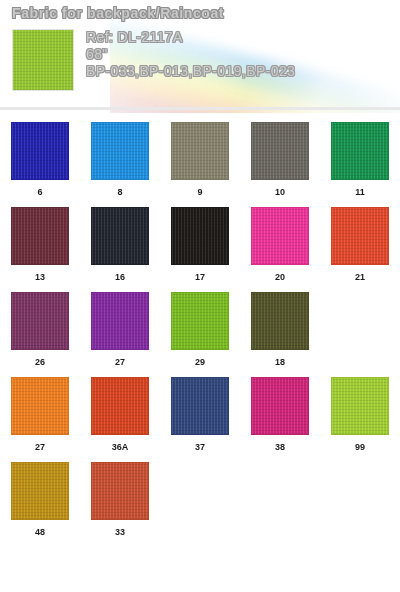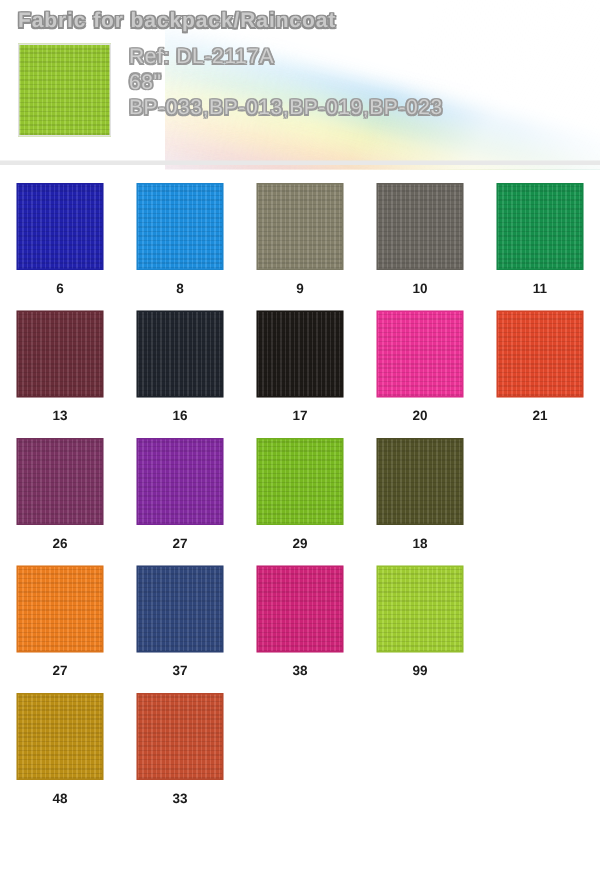--- a/index.html
+++ b/index.html
@@ -291,20 +291,26 @@
       </div>
     </div>
     <div class="swatch-row">
       <div class="swatch-cell">
         <div class="swatch-chip" style="background: rgb(245, 130, 32);">
           <div class="weave"></div>
         </div>
         <div class="swatch-label">27</div>
       </div>
       <div class="swatch-cell">
+        <div class="swatch-chip" style="background: rgb(221, 69, 32);">
+          <div class="weave"></div>
+        </div>
+        <div class="swatch-label">36A</div>
+      </div>
+      <div class="swatch-cell">
         <div class="swatch-chip" style="background: rgb(50, 73, 127);">
           <div class="weave"></div>
         </div>
         <div class="swatch-label">37</div>
       </div>
       <div class="swatch-cell">
         <div class="swatch-chip" style="background: rgb(214, 37, 124);">
           <div class="weave"></div>
         </div>
         <div class="swatch-label">38</div>

